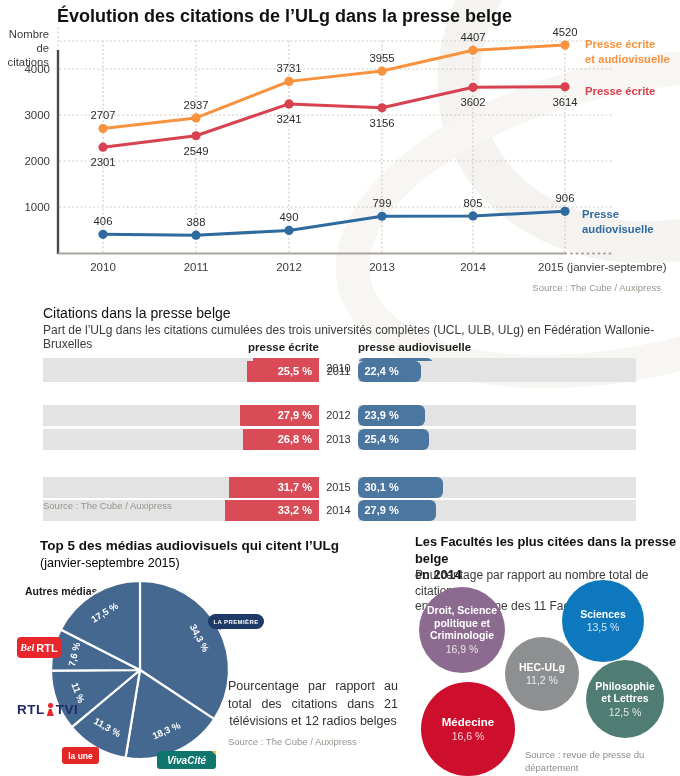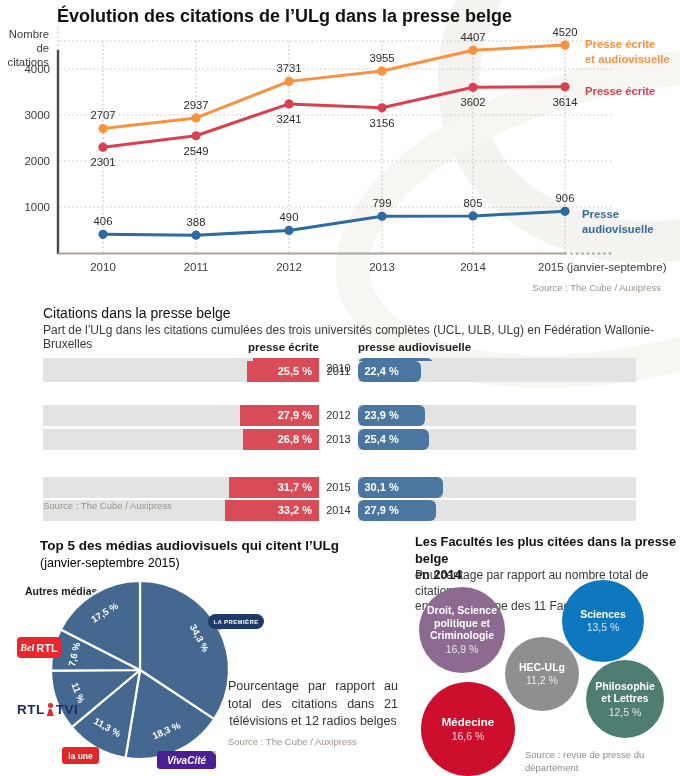--- a/index.html
+++ b/index.html
@@ -230,21 +230,21 @@
     <span>RTL</span>
   </div>
   <div class="badge rtltvi" style="color: rgb(32, 43, 102);">
     <span>RTL</span>
     <span class="tvi-fig"></span>
     <span>TVI</span>
   </div>
   <div class="badge laune" style="background: rgb(227, 39, 38);">
     <span>la une</span>
   </div>
-  <div class="badge viva" style="background: #4c1d95; font-style: italic;">
+  <div class="badge viva" style="background: #0f766e; font-style: italic;">
     <span>VivaCité</span>
   </div>
 
   <div class="abs s3-note" id="pieNote">
       <div class="jl">Pourcentage par rapport au</div>
       <div class="jl">total des citations dans 21</div>
       <div class="ll">télévisions et 12 radios belges</div>
     </div>
   <div class="abs s3-source">Source : The Cube / Auxipress</div>
 

